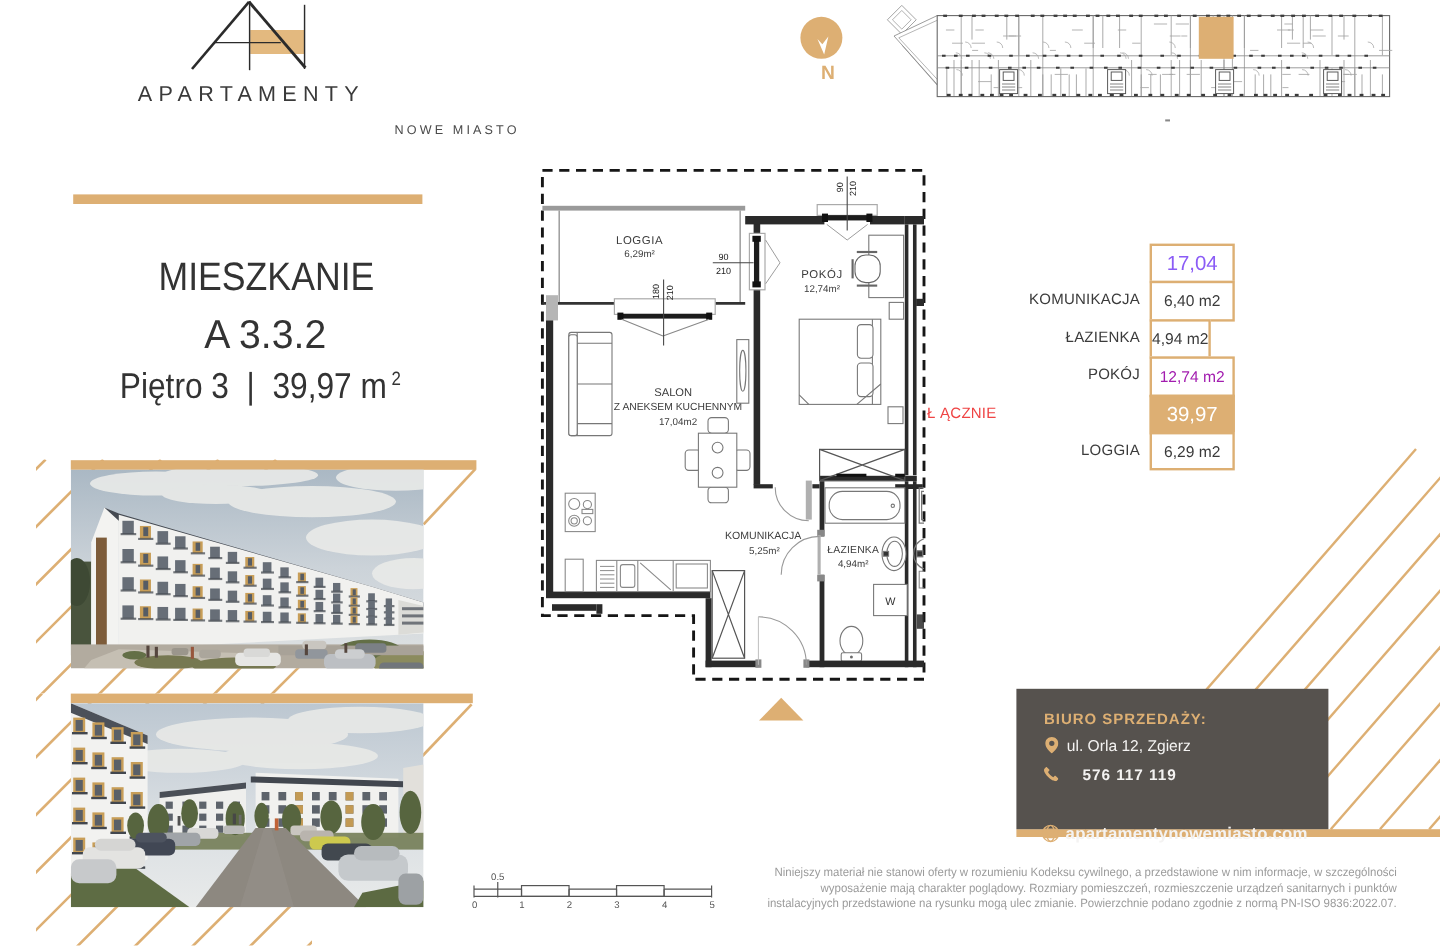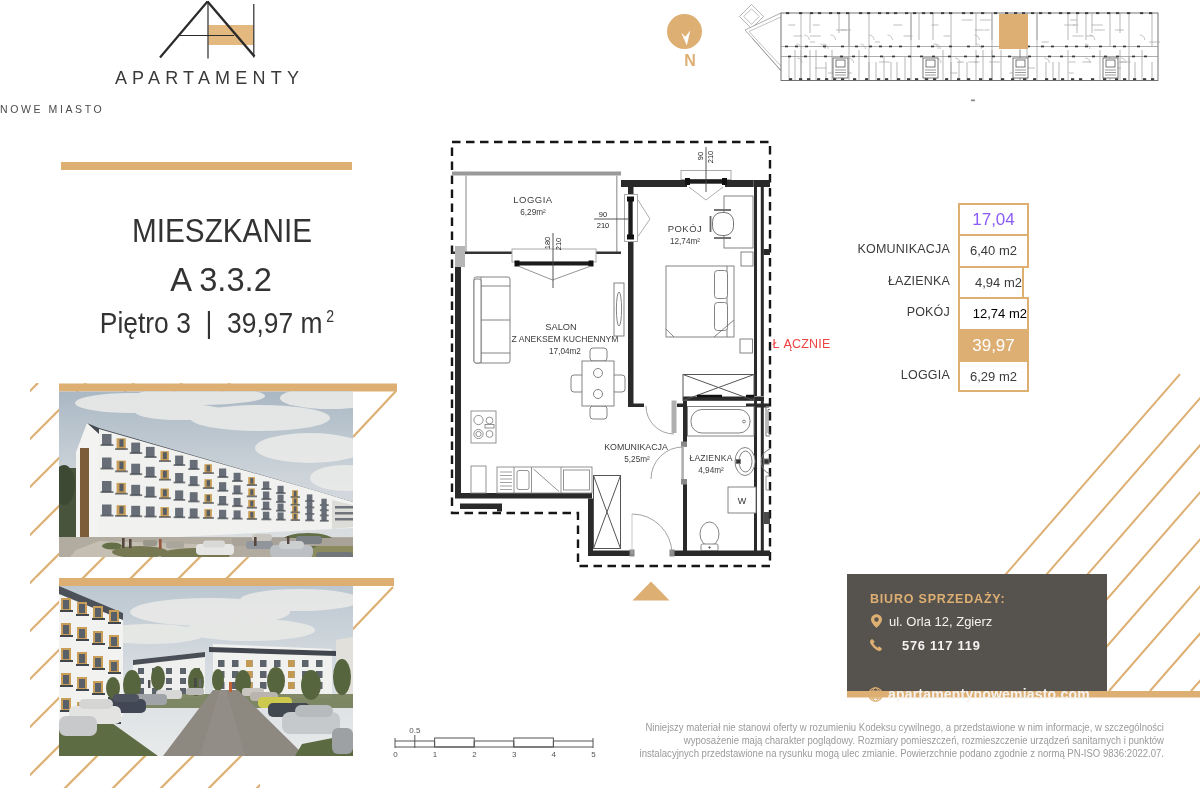--- a/index.html
+++ b/index.html
@@ -897,42 +897,42 @@
 <line x1="1109.0" y1="691" x2="1385.0" y2="374.2"></line>
 <line x1="1150.0" y1="691" x2="1426.0" y2="374.2"></line>
 <line x1="1191.0" y1="691" x2="1467.0" y2="374.2"></line>
 </g>
 
 <rect x="847" y="691" width="353" height="6.5" fill="#DDAF73"></rect>
 </svg>
 
 <div class="t" style="left:0;top:68px;width:419px;text-align:center;font-size:18px;letter-spacing:5.2px;color:#3a3a3a;">APARTAMENTY</div>
 
-<div class="t" style="left:0;top:103px;width:417px;text-align:left;font-size:10.5px;letter-spacing:2.6px;color:#4a4a4a;">NOWE MIASTO</div>
+<div class="t" style="left:16px;top:103px;width:417px;text-align:right;font-size:10.5px;letter-spacing:2.6px;color:#4a4a4a;">NOWE MIASTO</div>
 
 <div class="t" style="left:22px;top:211.5px;width:400px;text-align:center;font-size:33px;color:#333333;transform:scaleX(0.9);">MIESZKANIE</div>
 
 <div class="t" style="left:21px;top:260.5px;width:400px;text-align:center;font-size:33.5px;color:#333333;transform:scaleX(0.975);">A 3.3.2</div>
 
 <div class="t" style="left:17px;top:306px;width:400px;text-align:center;font-size:30px;color:#333333;transform:scaleX(0.88);">Piętro 3 &nbsp;|&nbsp; 39,97 m<span style="font-size:16px;vertical-align:11px;">&nbsp;2</span></div>
 
 
 <div class="t" style="left:958px;top:202.5px;width:71px;height:33.5px;line-height:30.5px;text-align:center;font-size:17px;background:#ffffff;color:#8b5cf6;border:2px solid #DDAF73;box-sizing:border-box;">17,04 m2</div>
 
 <div class="t" style="left:653px;top:234.0px;width:297px;height:31.5px;line-height:31.5px;text-align:right;font-size:12.5px;letter-spacing:0.2px;color:#3b3b3b;">KOMUNIKACJA</div>
 
 <div class="t" style="left:958px;top:234.0px;width:71px;height:33.5px;line-height:30.5px;text-align:center;font-size:13px;background:#ffffff;color:#3b3b3b;border:2px solid #DDAF73;box-sizing:border-box;">6,40 m2</div>
 
 <div class="t" style="left:653px;top:265.5px;width:297px;height:31.5px;line-height:31.5px;text-align:right;font-size:12.5px;letter-spacing:0.2px;color:#3b3b3b;">ŁAZIENKA</div>
 
-<div class="t" style="left:958px;top:265.5px;width:66px;height:33.5px;line-height:30.5px;text-align:right;font-size:13px;background:#ffffff;color:#3b3b3b;border:2px solid #DDAF73;box-sizing:border-box;">4,94 m2</div>
+<div class="t" style="left:958px;top:265.5px;width:51px;height:33.5px;line-height:30.5px;text-align:right;font-size:13px;background:#ffffff;color:#3b3b3b;border:2px solid #DDAF73;box-sizing:border-box;">4,94 m2</div>
 
 <div class="t" style="left:653px;top:297.0px;width:297px;height:31.5px;line-height:31.5px;text-align:right;font-size:12.5px;letter-spacing:0.2px;color:#3b3b3b;">POKÓJ</div>
 
-<div class="t" style="left:958px;top:297.0px;width:71px;height:33.5px;line-height:30.5px;text-align:right;font-size:13px;background:#ffffff;color:#000000;border:2px solid #DDAF73;box-sizing:border-box;">12,74 m2</div>
+<div class="t" style="left:958px;top:297.0px;width:71px;height:33.5px;line-height:30.5px;text-align:center;font-size:13px;background:#ffffff;color:#a21caf;border:2px solid #DDAF73;box-sizing:border-box;">12,74 m2</div>
 
 <div class="t" style="left:653px;top:328.5px;width:297px;height:31.5px;line-height:31.5px;text-align:center;font-size:12.5px;letter-spacing:0.2px;color:#ef4444;">Ł ĄCZNIE</div>
 
 <div class="t" style="left:958px;top:328.5px;width:71px;height:33.5px;line-height:30.5px;text-align:center;font-size:17px;background:#DDAF73;color:#ffffff;border:2px solid #DDAF73;box-sizing:border-box;">39,97 m2</div>
 
 <div class="t" style="left:653px;top:360.0px;width:297px;height:31.5px;line-height:31.5px;text-align:right;font-size:12.5px;letter-spacing:0.2px;color:#3b3b3b;">LOGGIA</div>
 
 <div class="t" style="left:958px;top:360.0px;width:71px;height:31.5px;line-height:30.5px;text-align:center;font-size:13px;background:#ffffff;color:#3b3b3b;border:2px solid #DDAF73;box-sizing:border-box;">6,29 m2</div>
 
 <div class="t" style="left:847px;top:574px;width:260px;height:117px;background:#56524E;"></div>

